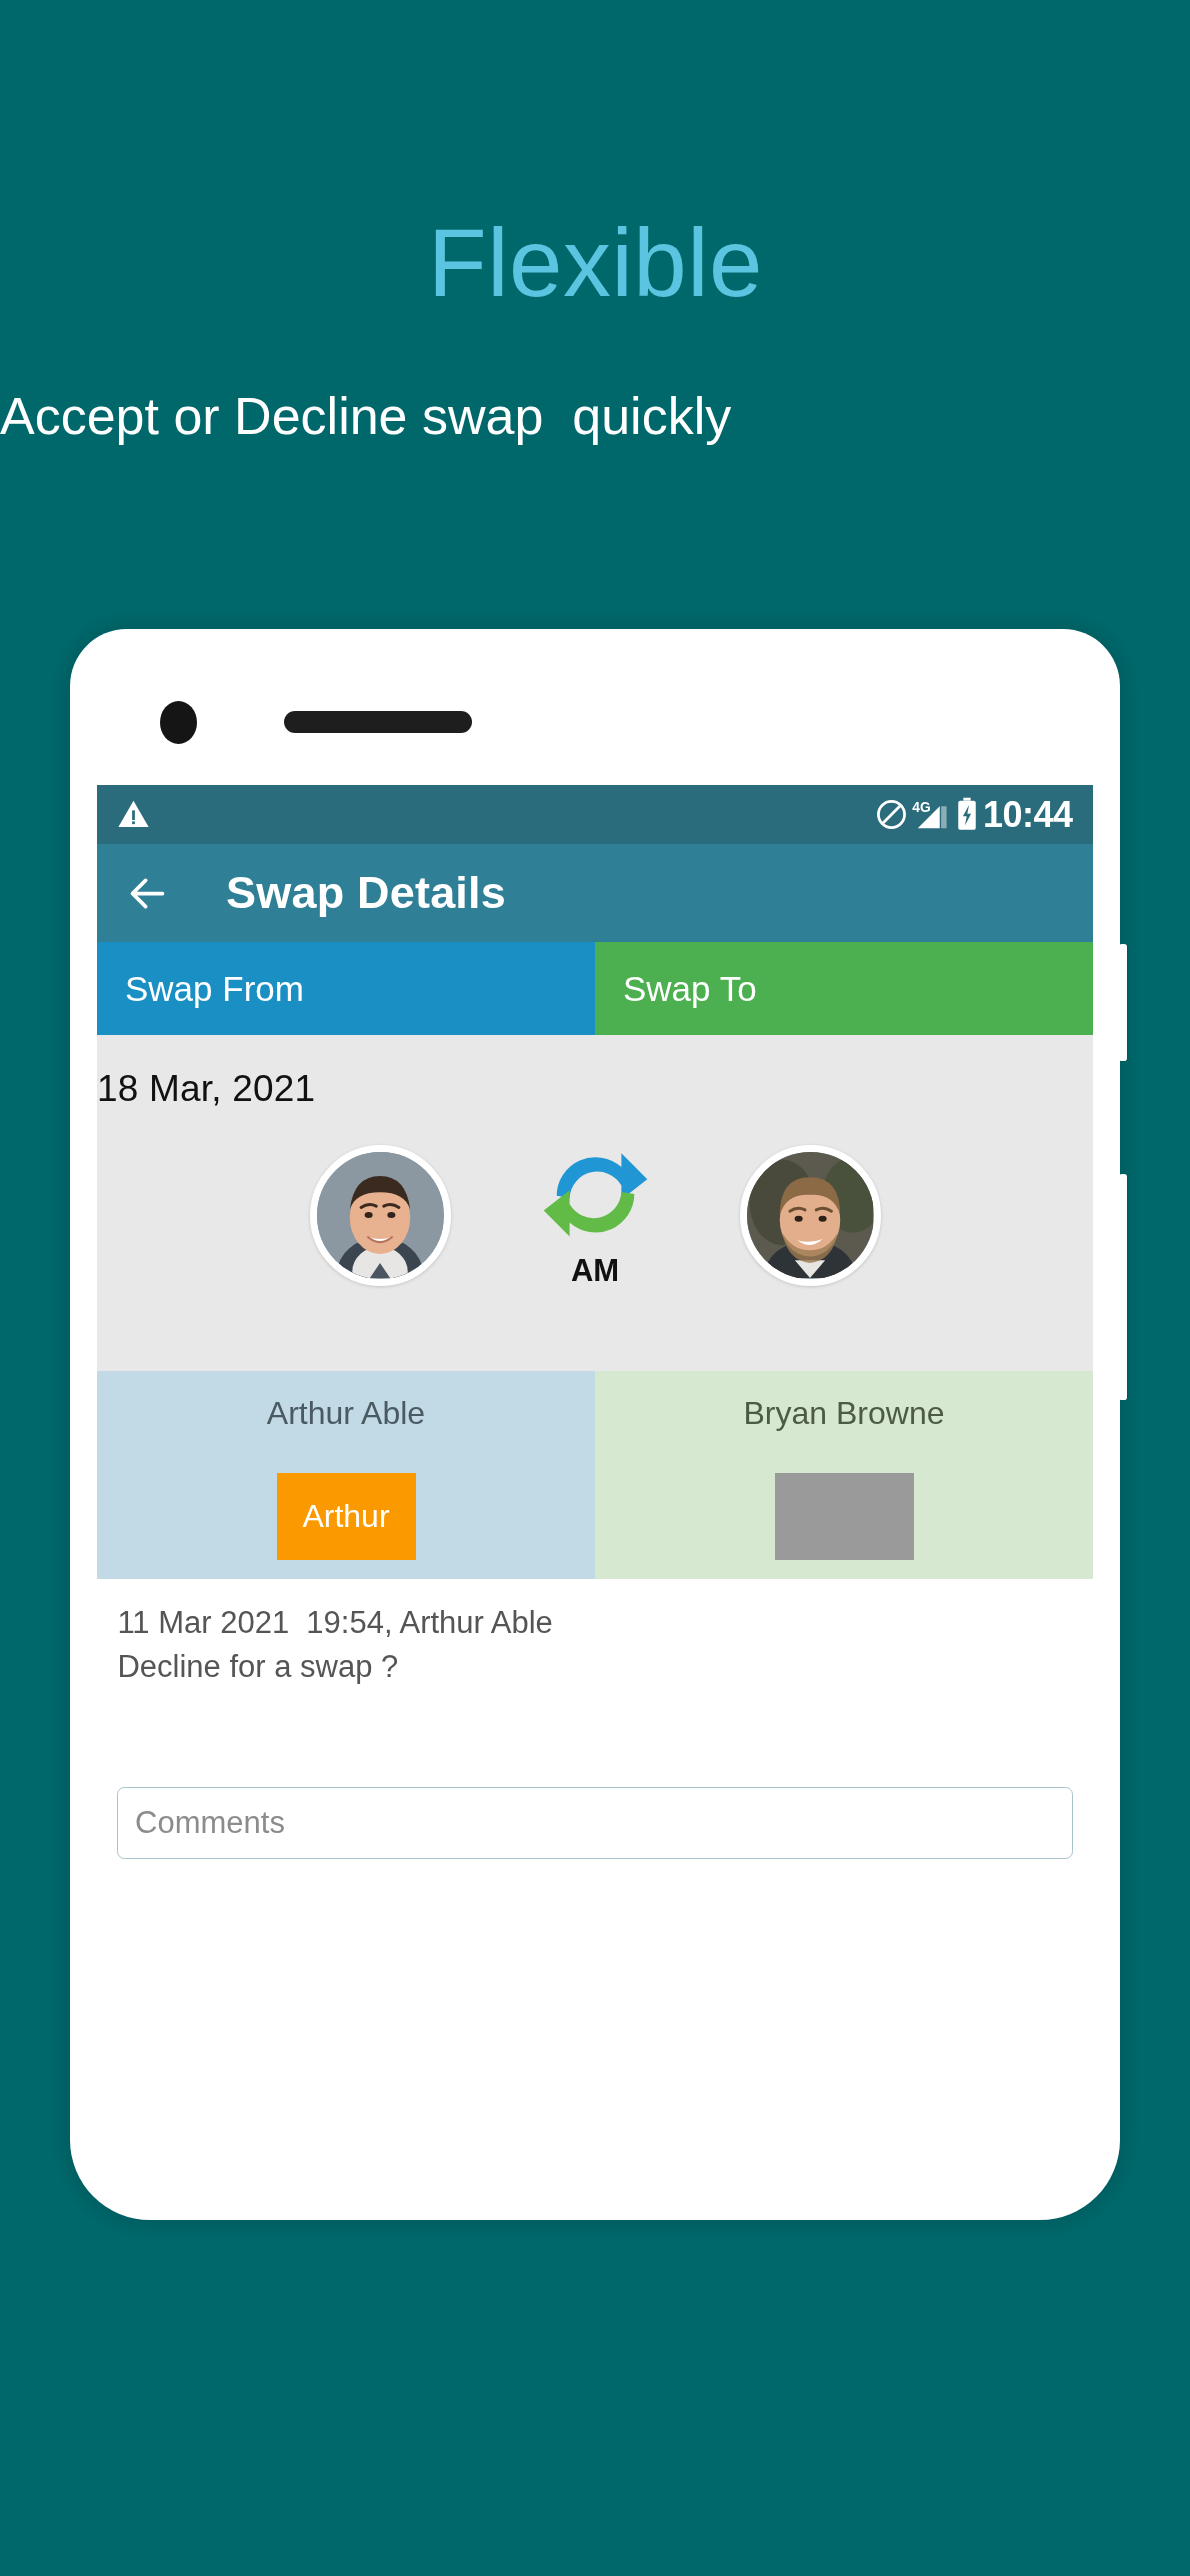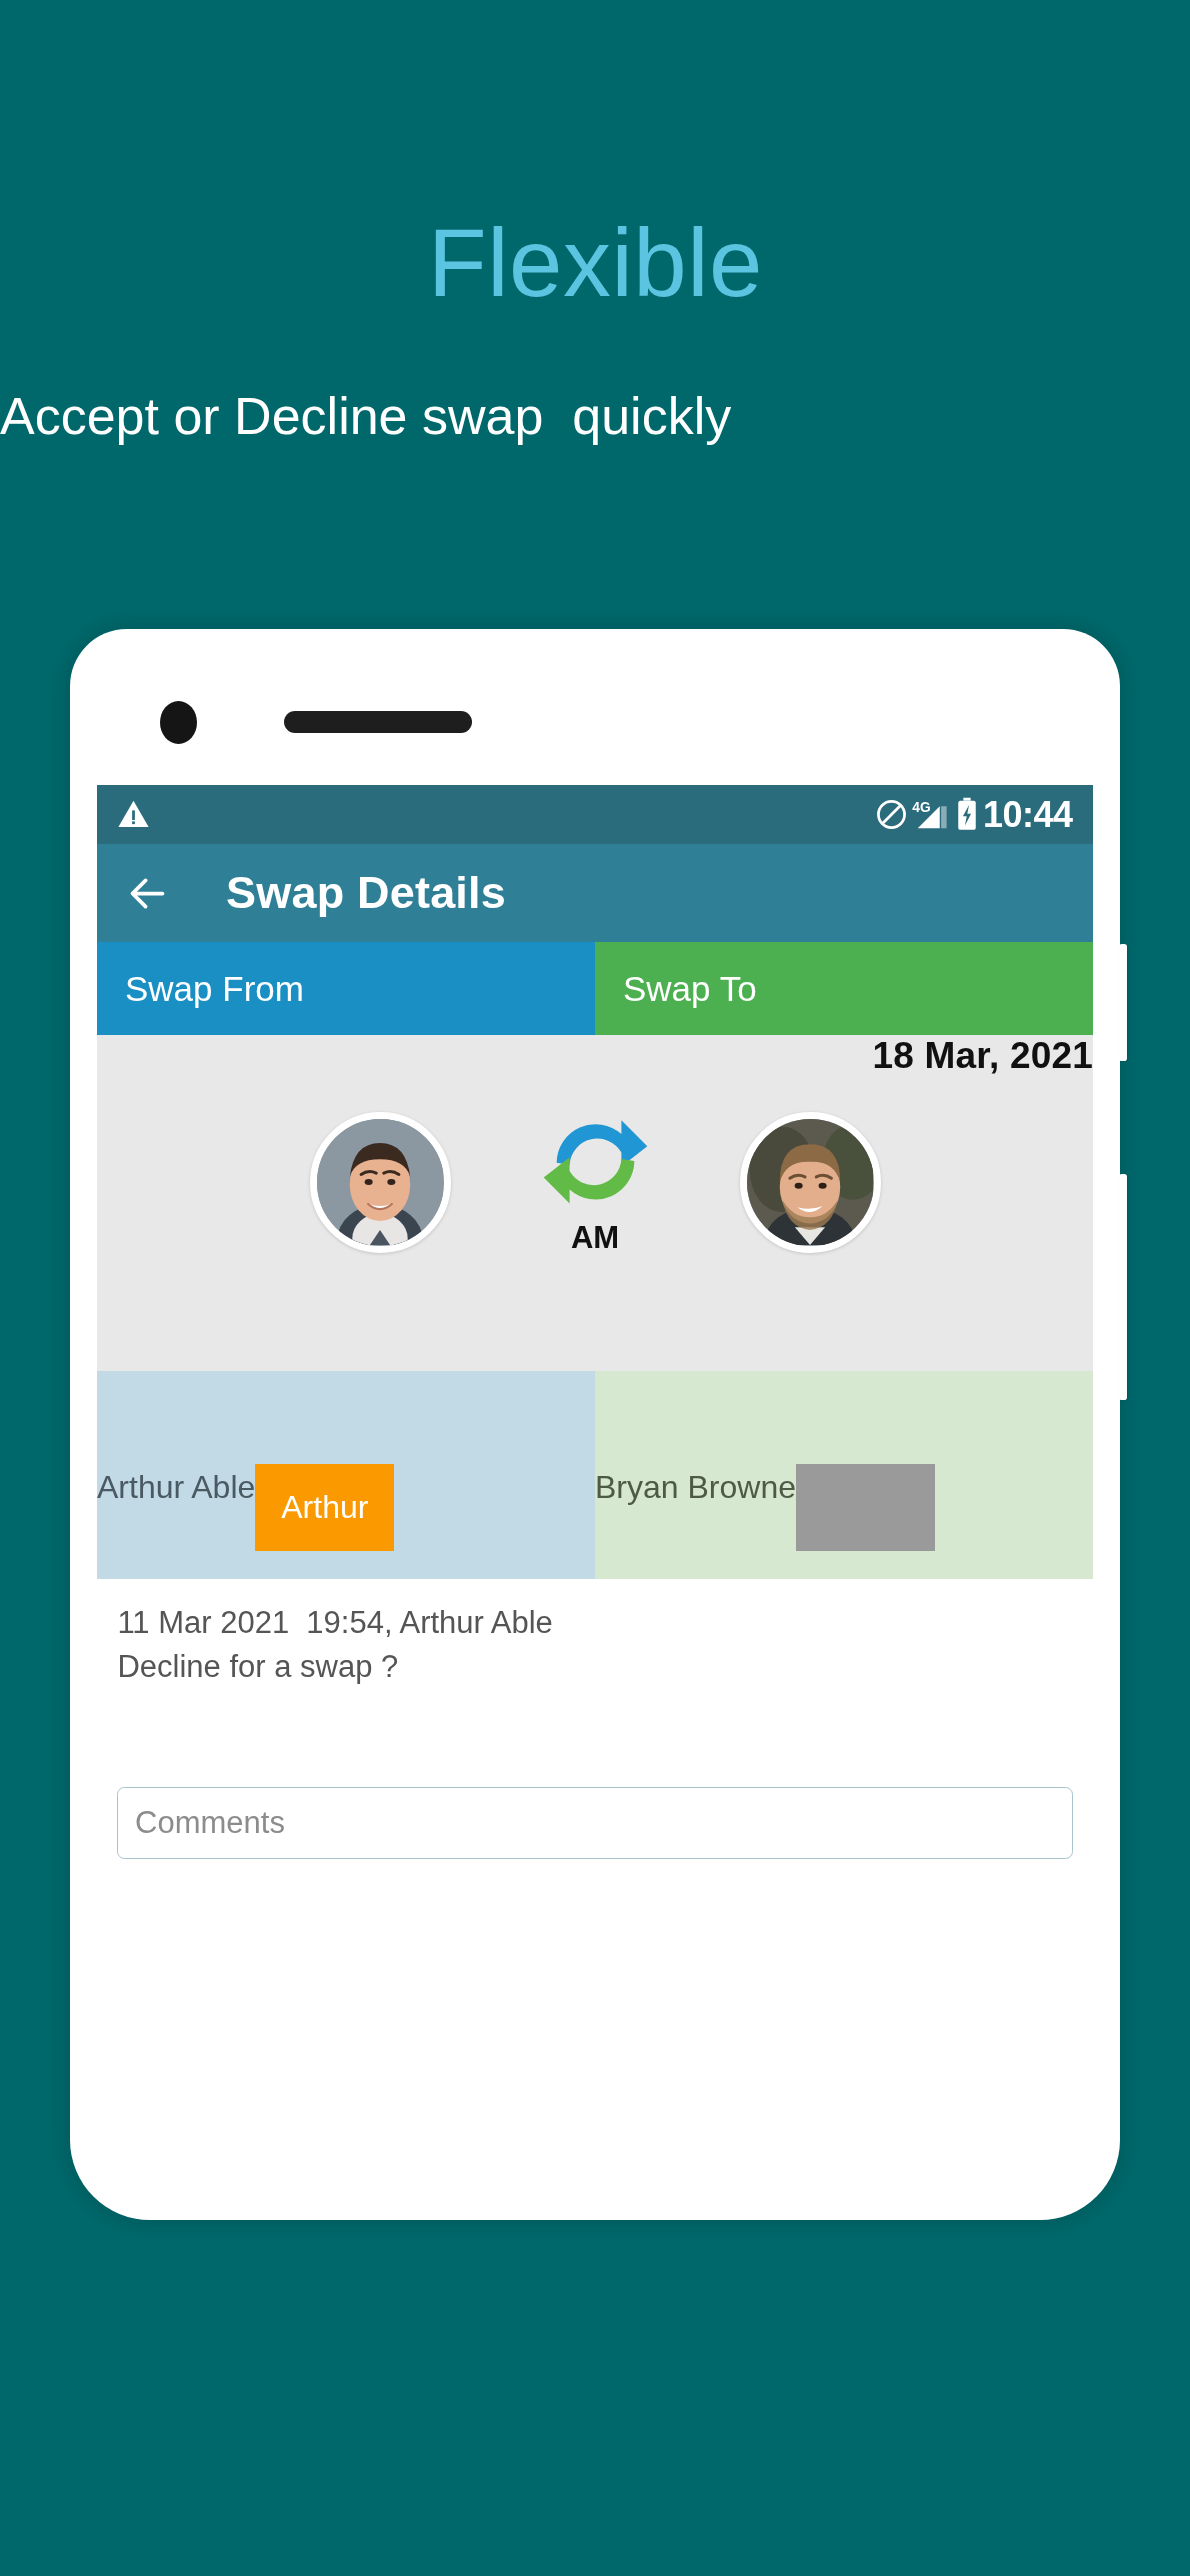--- a/index.html
+++ b/index.html
@@ -145,23 +145,24 @@
   .tab-from { background: #1a8fc4; }
   .tab-to   { background: #4caf50; }
 
   
   .swap-panel {
     background: #e8e8e8;
     height: 336px;
     position: relative;
   }
   .swap-date {
-    text-align: right;
+    text-align: left;
+    padding-top: 33px;
     font-size: 37px;
-    font-weight: 700;
+    font-weight: 400;
     color: #111111;
     letter-spacing: 0.2px;
   }
   .swap-row {
     display: flex;
     align-items: center;
     justify-content: center;
     gap: 89px;
     margin-top: 32px;
   }
@@ -185,21 +186,21 @@
   }
 
   
   .people {
     display: flex;
     height: 208px;
   }
   .person {
     flex: 1;
     display: flex;
-    flex-direction: row;
+    flex-direction: column;
     align-items: center;
     padding-top: 24px;
     box-sizing: border-box;
   }
   .p-from { background: #c2d9e6; }
   .p-to   { background: #d6e8cf; }
   .p-name {
     font-size: 32px;
     color: #4a5a63;
   }

